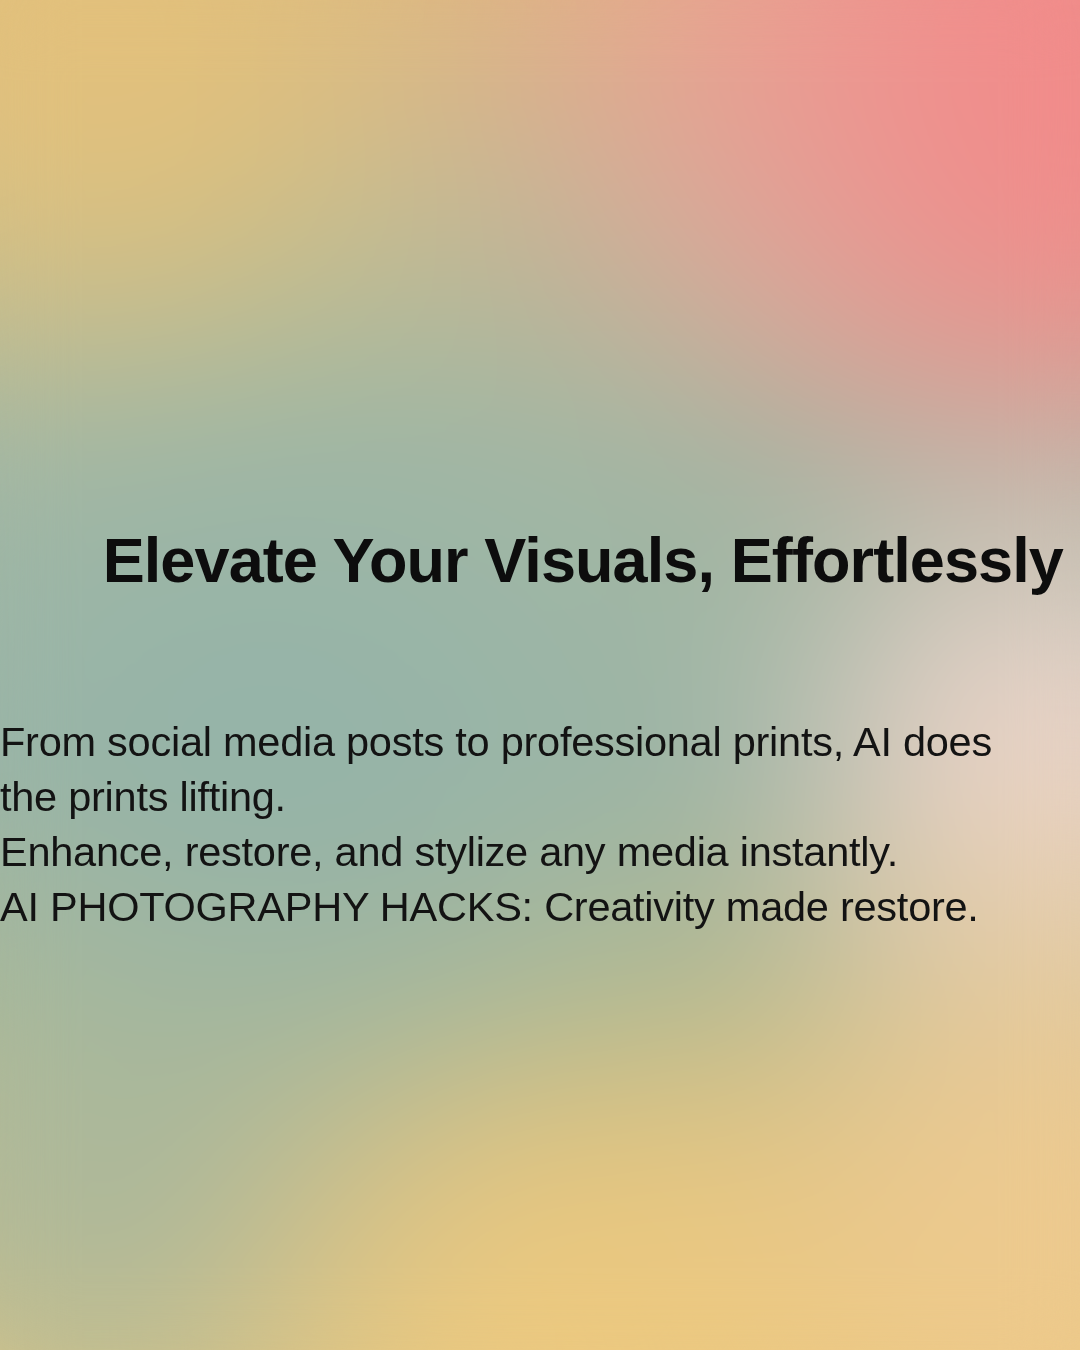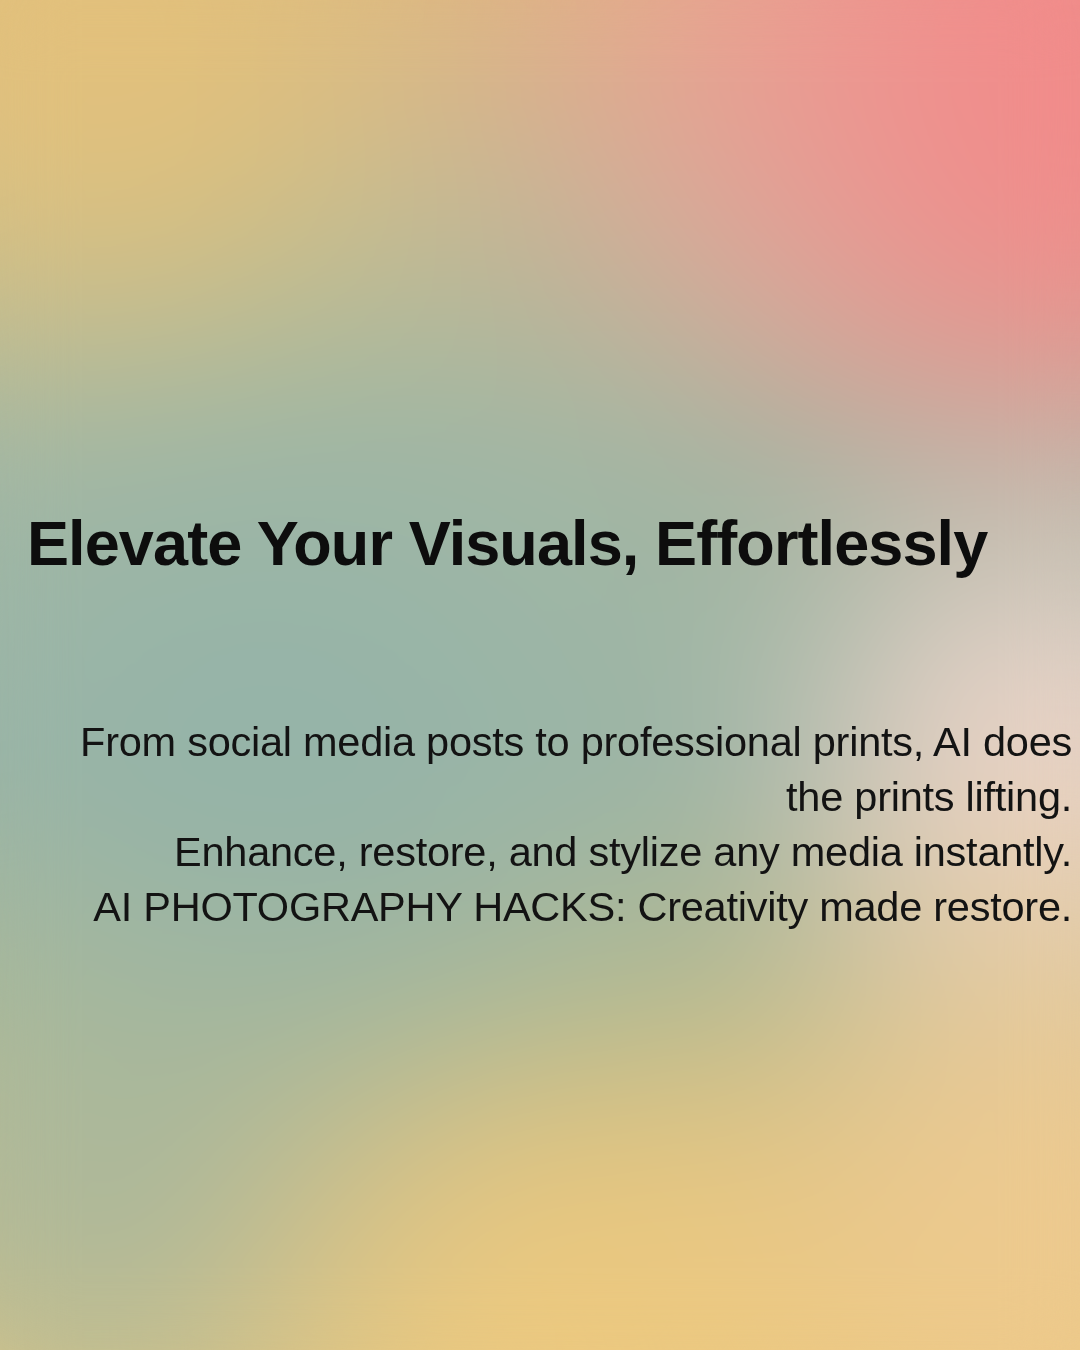--- a/index.html
+++ b/index.html
@@ -196,38 +196,37 @@
     position: absolute;
     inset: 0;
     z-index: 5;
   }
 
   .headline {
     position: absolute;
     left: 0;
     right: 0;
     top: 508px;
-    margin: 0;
-    text-align: left;
+    margin: 17px;
+    text-align: right;
     color: #0d0d0d;
     font-family: "Liberation Sans", sans-serif;
     font-size: 63px;
     font-weight: 700;
     line-height: 1.12;
     letter-spacing: -0.9px;
     white-space: nowrap;
-    padding-left: 27px;
   }
 
   .body-copy {
     position: absolute;
     left: 0;
     right: 8px;
     top: 714px;
-    text-align: right;
+    text-align: left;
     color: #131313;
     font-family: "Liberation Sans", sans-serif;
     font-size: 41.5px;
     font-weight: 400;
     line-height: 55px;
     letter-spacing: -0.25px;
   }
 
   .body-line {
     display: block;

